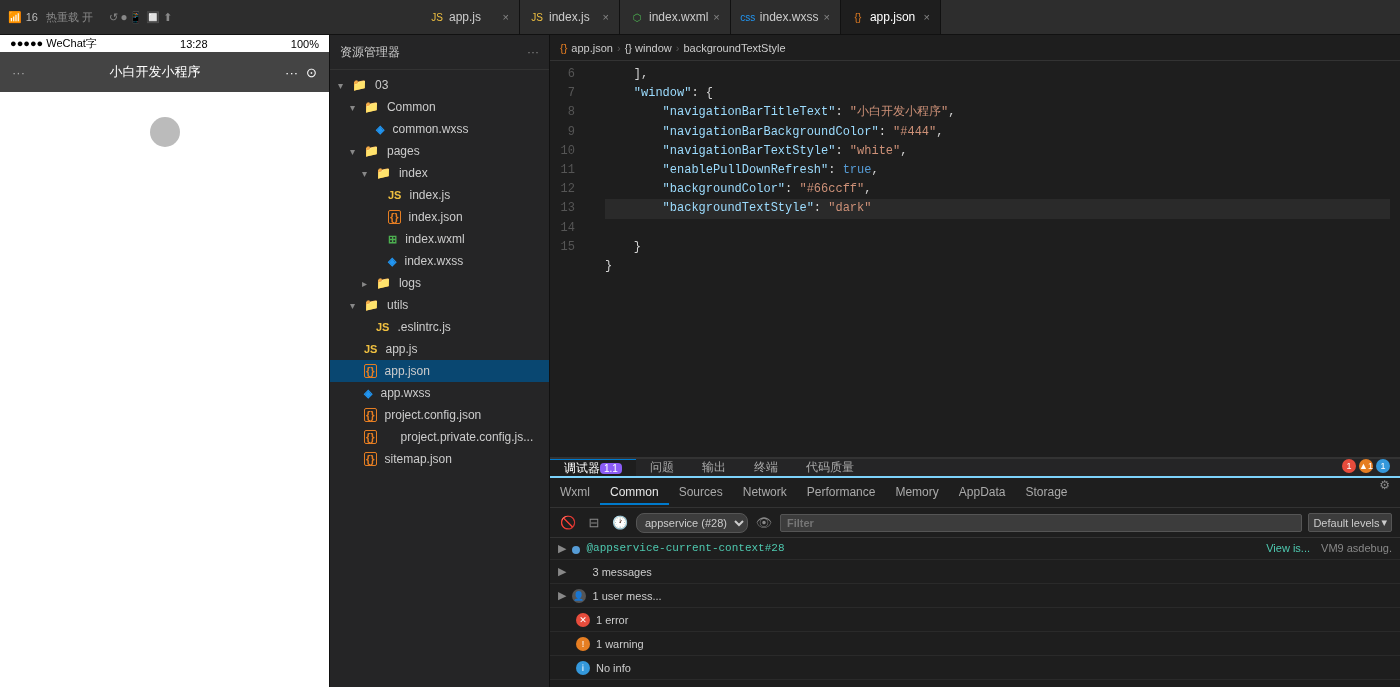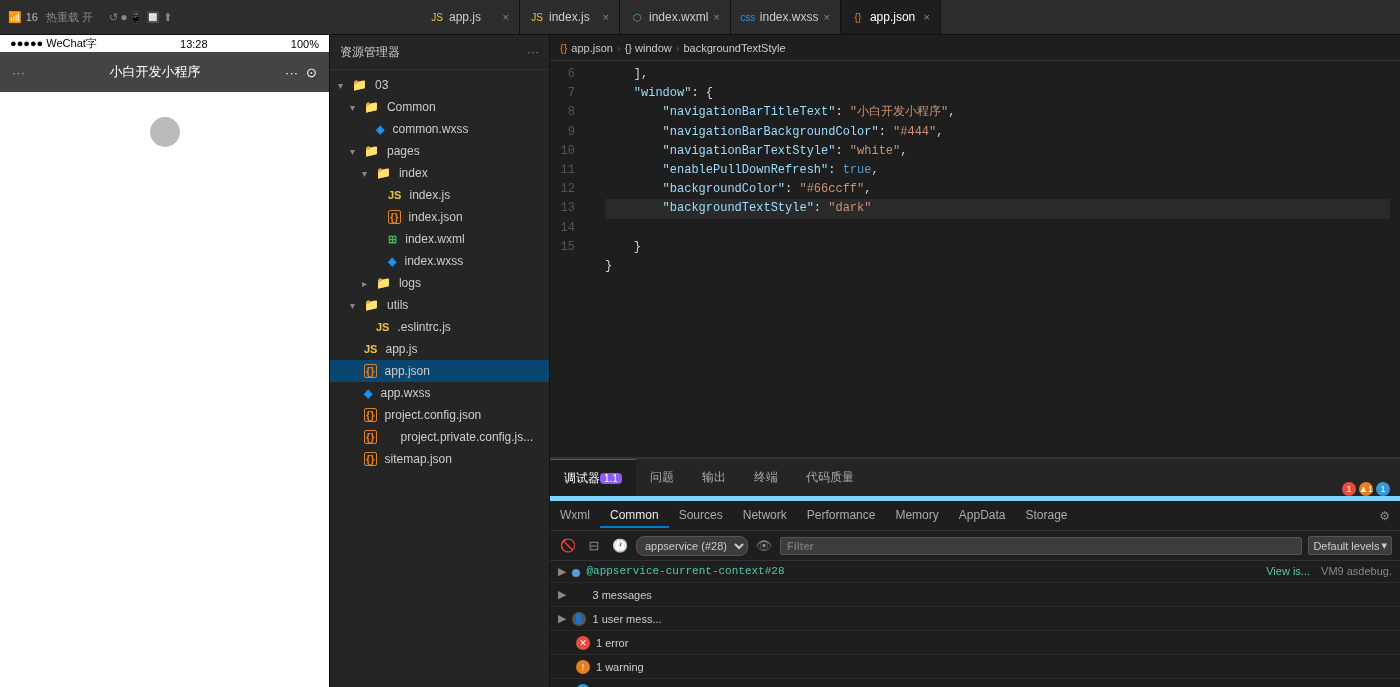--- a/index.html
+++ b/index.html
@@ -58,21 +58,21 @@
     .console-row { display: flex; align-items: center; height: 24px; padding: 0 8px; gap: 6px; border-bottom: 1px solid #2a2a2a; cursor: pointer; font-size: 11px; }
     .console-row .arrow { color: #888; }
     .msg-text { color: #ccc; }
     .console-msg-row { display: flex; align-items: flex-start; padding: 4px 8px; border-bottom: 1px solid #2a2a2a; gap: 6px; }
     .console-msg-row .blue-dot { width: 8px; height: 8px; border-radius: 50%; background: #569cd6; margin-top: 4px; flex-shrink: 0; }
     .console-msg-content { flex: 1; }
     .console-msg-content .main-msg { color: #ccc; font-size: 11px; font-family: 'Courier New', monospace; }
     .console-msg-content .sub-msg { color: #4ec9b0; font-size: 11px; font-family: 'Courier New', monospace; cursor: pointer; }
     .console-msg-right { color: #888; font-size: 11px; white-space: nowrap; }
 
-    .debug-bar { height: 42px; display: flex; align-items: flex-end; background: #252526; border-bottom: 5px solid #7dd3fc; }
+    .debug-bar { height: 19px; display: flex; align-items: flex-start; background: #252526; border-bottom: 2px solid #7dd3fc; }
     .debug-tab-item { padding: 0 14px; height: 100%; display: flex; align-items: center; font-size: 12px; color: #aaa; cursor: pointer; }
     .debug-tab-item.active { color: #fff; background: #1e1e1e; border-top: 1px solid #007acc; }
   </style>
 </head>
 <body>
 
 <div class="top-bar">
   <div class="top-bar-left">
     <span class="status-area">
       <span>📶</span>
@@ -274,21 +274,21 @@
           </div>
         <div style="margin-left:auto; display:flex; align-items:center; gap:10px; padding-right:10px;">
           <span style="display:flex;align-items:center;gap:3px; font-size:11px;">
             <span style="background:#e74c3c;color:#fff;border-radius:50%;width:14px;height:14px;display:inline-flex;align-items:center;justify-content:center;font-size:9px;">1</span>
             <span style="background:#e67e22;color:#fff;border-radius:50%;width:14px;height:14px;display:inline-flex;align-items:center;justify-content:center;font-size:9px;">▲ <span>1</span></span>
             <span style="background:#3498db;color:#fff;border-radius:50%;width:14px;height:14px;display:inline-flex;align-items:center;justify-content:center;font-size:9px;">1</span>
           </span>
         </div>
       </div>
 
-      <div style="height:30px; display:flex; align-items:center; background:#1e1e1e; border-bottom:1px solid #333;">
+      <div style="height:30px; display:flex; align-items:flex-start; background:#1e1e1e; border-bottom:1px solid #333;">
         <div id="console-tabs" style="display:flex; align-items:center; height:100%;">
             <div class="console-tab">Wxml</div>
             <div class="console-tab active">Common</div>
             <div class="console-tab">Sources</div>
             <div class="console-tab">Network</div>
             <div class="console-tab">Performance</div>
             <div class="console-tab">Memory</div>
             <div class="console-tab">AppData</div>
             <div class="console-tab">Storage</div>
           </div>

